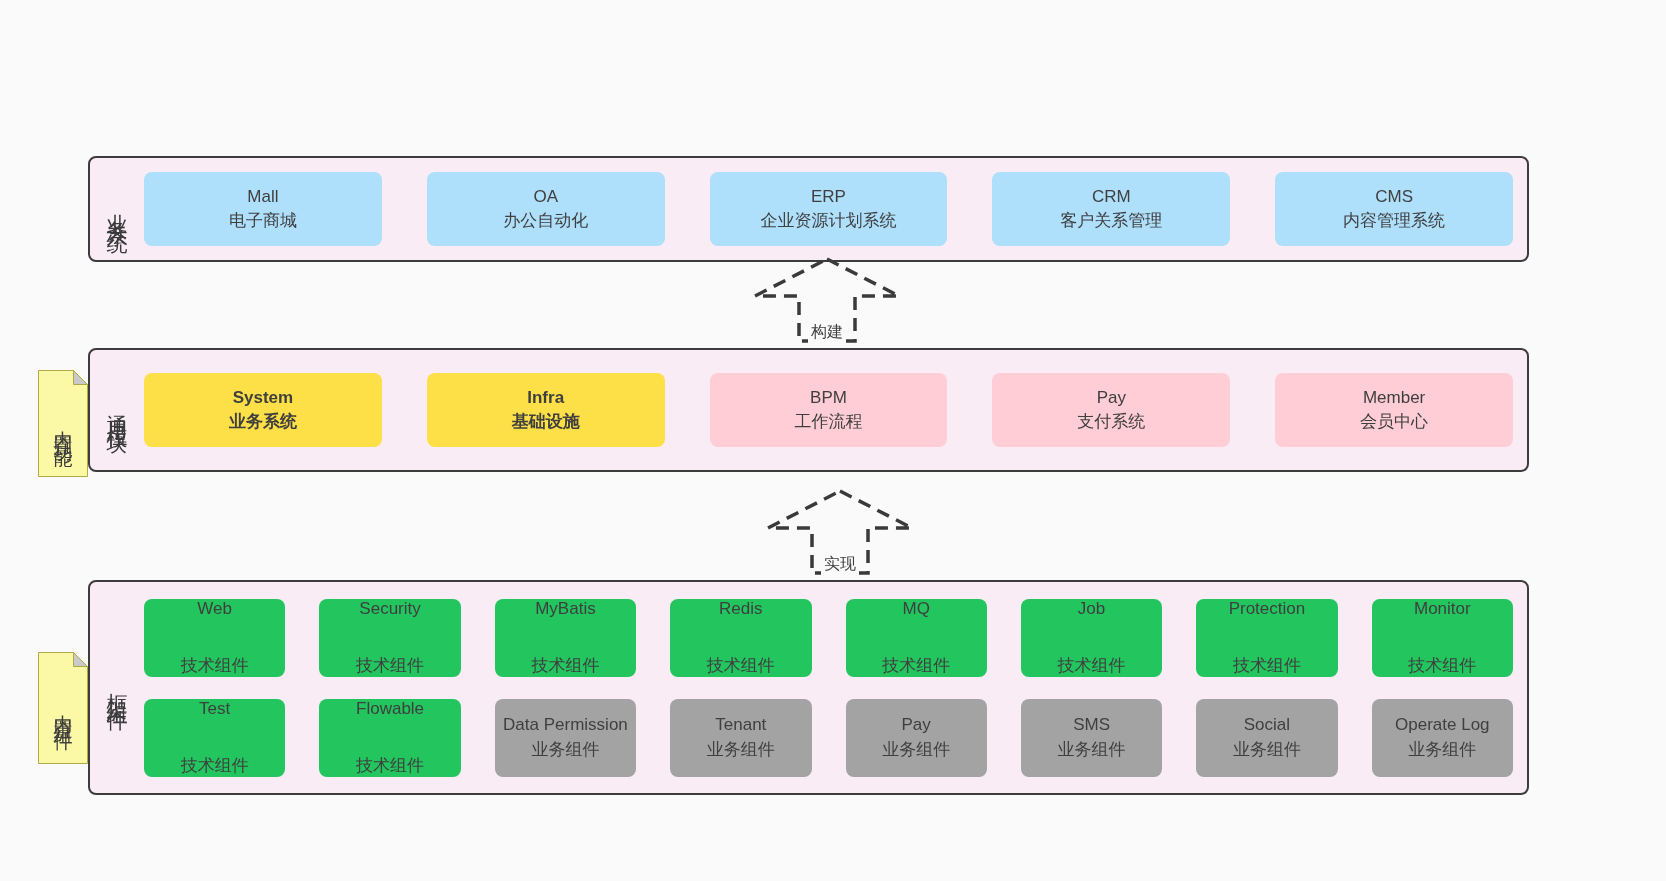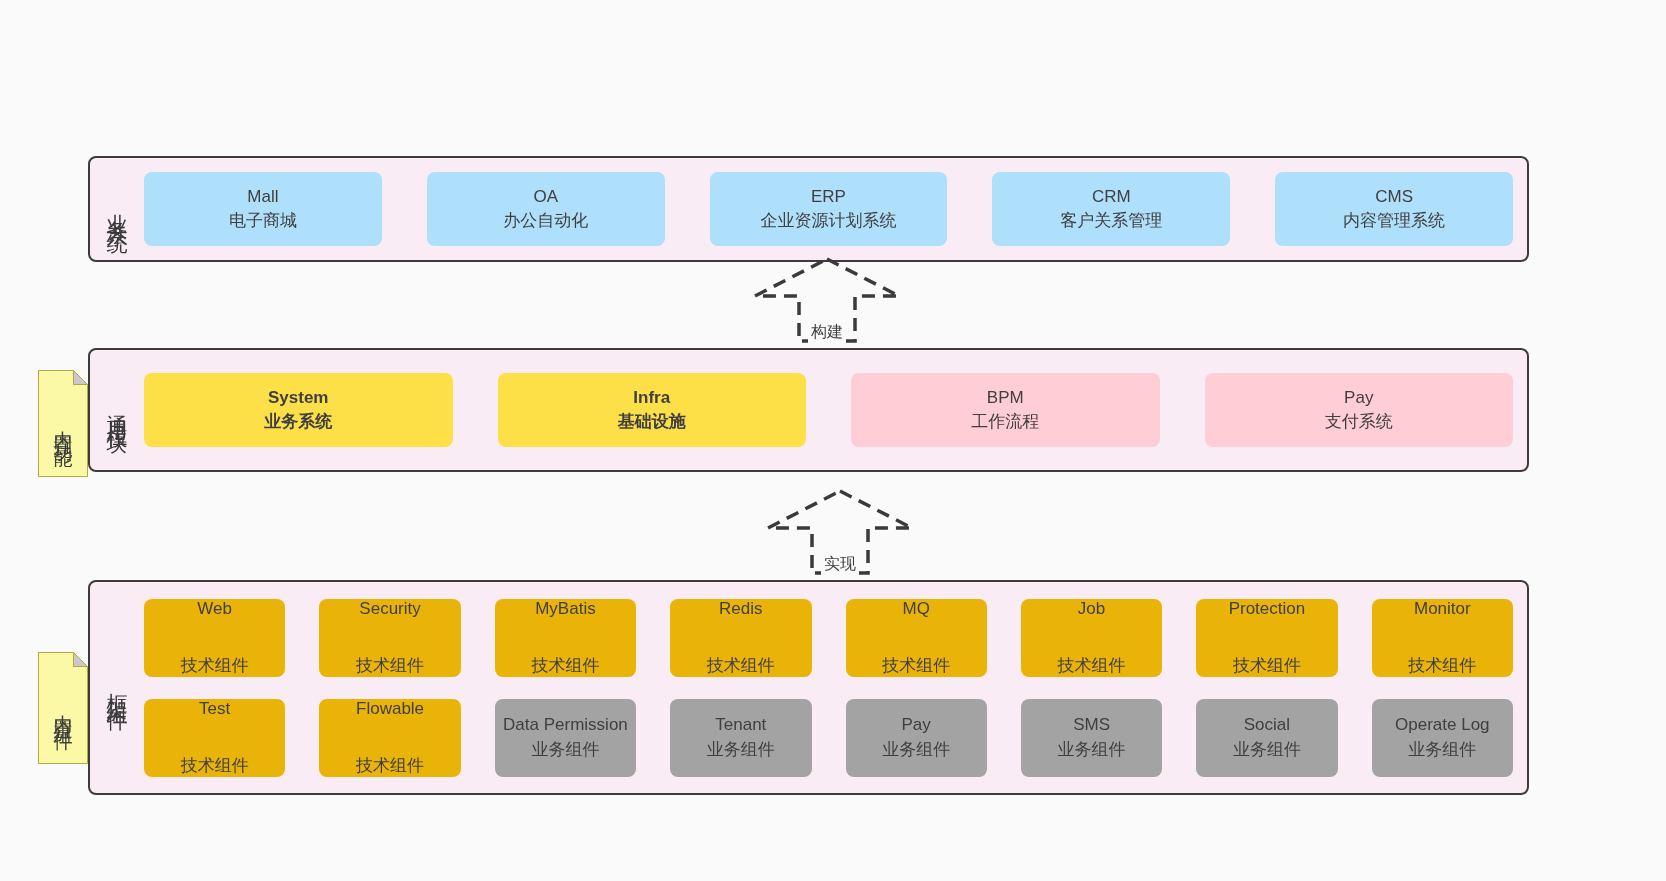--- a/index.html
+++ b/index.html
@@ -37,21 +37,21 @@
   .box {
     flex: 1; height: 74px; border-radius: 8px;
     display: flex; flex-direction: column;
     align-items: center; justify-content: center;
     text-align: center; font-size: 17px; line-height: 1.42;
   }
   .brow .box { height: 78px; }
   .blue       { background: #aedffb; }
   .red        { background: #fde047; font-weight: bold; }
   .pink       { background: #fecdd6; }
-  .green      { background: #eab308; gap: 32px; }
+  .green      { background: #22c55e; gap: 32px; }
   .lightgreen { background: #a3a3a3; }
   .arrow { position: absolute; width: 150px; height: 88px; }
   .arrow-label {
     position: absolute; left: 50%; top: 42px; transform: translateX(-50%);
     background: #fafafa; font-size: 16px; padding: 0 3px; white-space: nowrap; margin-top: 24px;
   }
   .tab { position: absolute; width: 50px; }
   .tab-text {
     position: absolute; left: 0; top: 10px; width: 100%; bottom: 4px;
     display: flex; align-items: center; justify-content: center;
@@ -115,20 +115,24 @@
       <div>基础设施</div>
     </div>
     <div class="box pink">
       <div>BPM</div>
       <div>工作流程</div>
     </div>
     <div class="box pink">
       <div>Pay</div>
       <div>支付系统</div>
     </div>
+    <div class="box pink">
+      <div>Member</div>
+      <div>会员中心</div>
+    </div>
   </div>
 </div>
 
 <div class="arrow" style="left:765px;top:488px;">
   <svg width="150" height="88" viewBox="0 0 150 88">
     <path d="M75 3 L147 40 L103 40 L103 85 L47 85 L47 40 L3 40 Z" fill="none" stroke="#3a3a3a" stroke-width="3.5" stroke-dasharray="13 8"></path>
   </svg>
   <div class="arrow-label">实现</div>
 </div>
 

